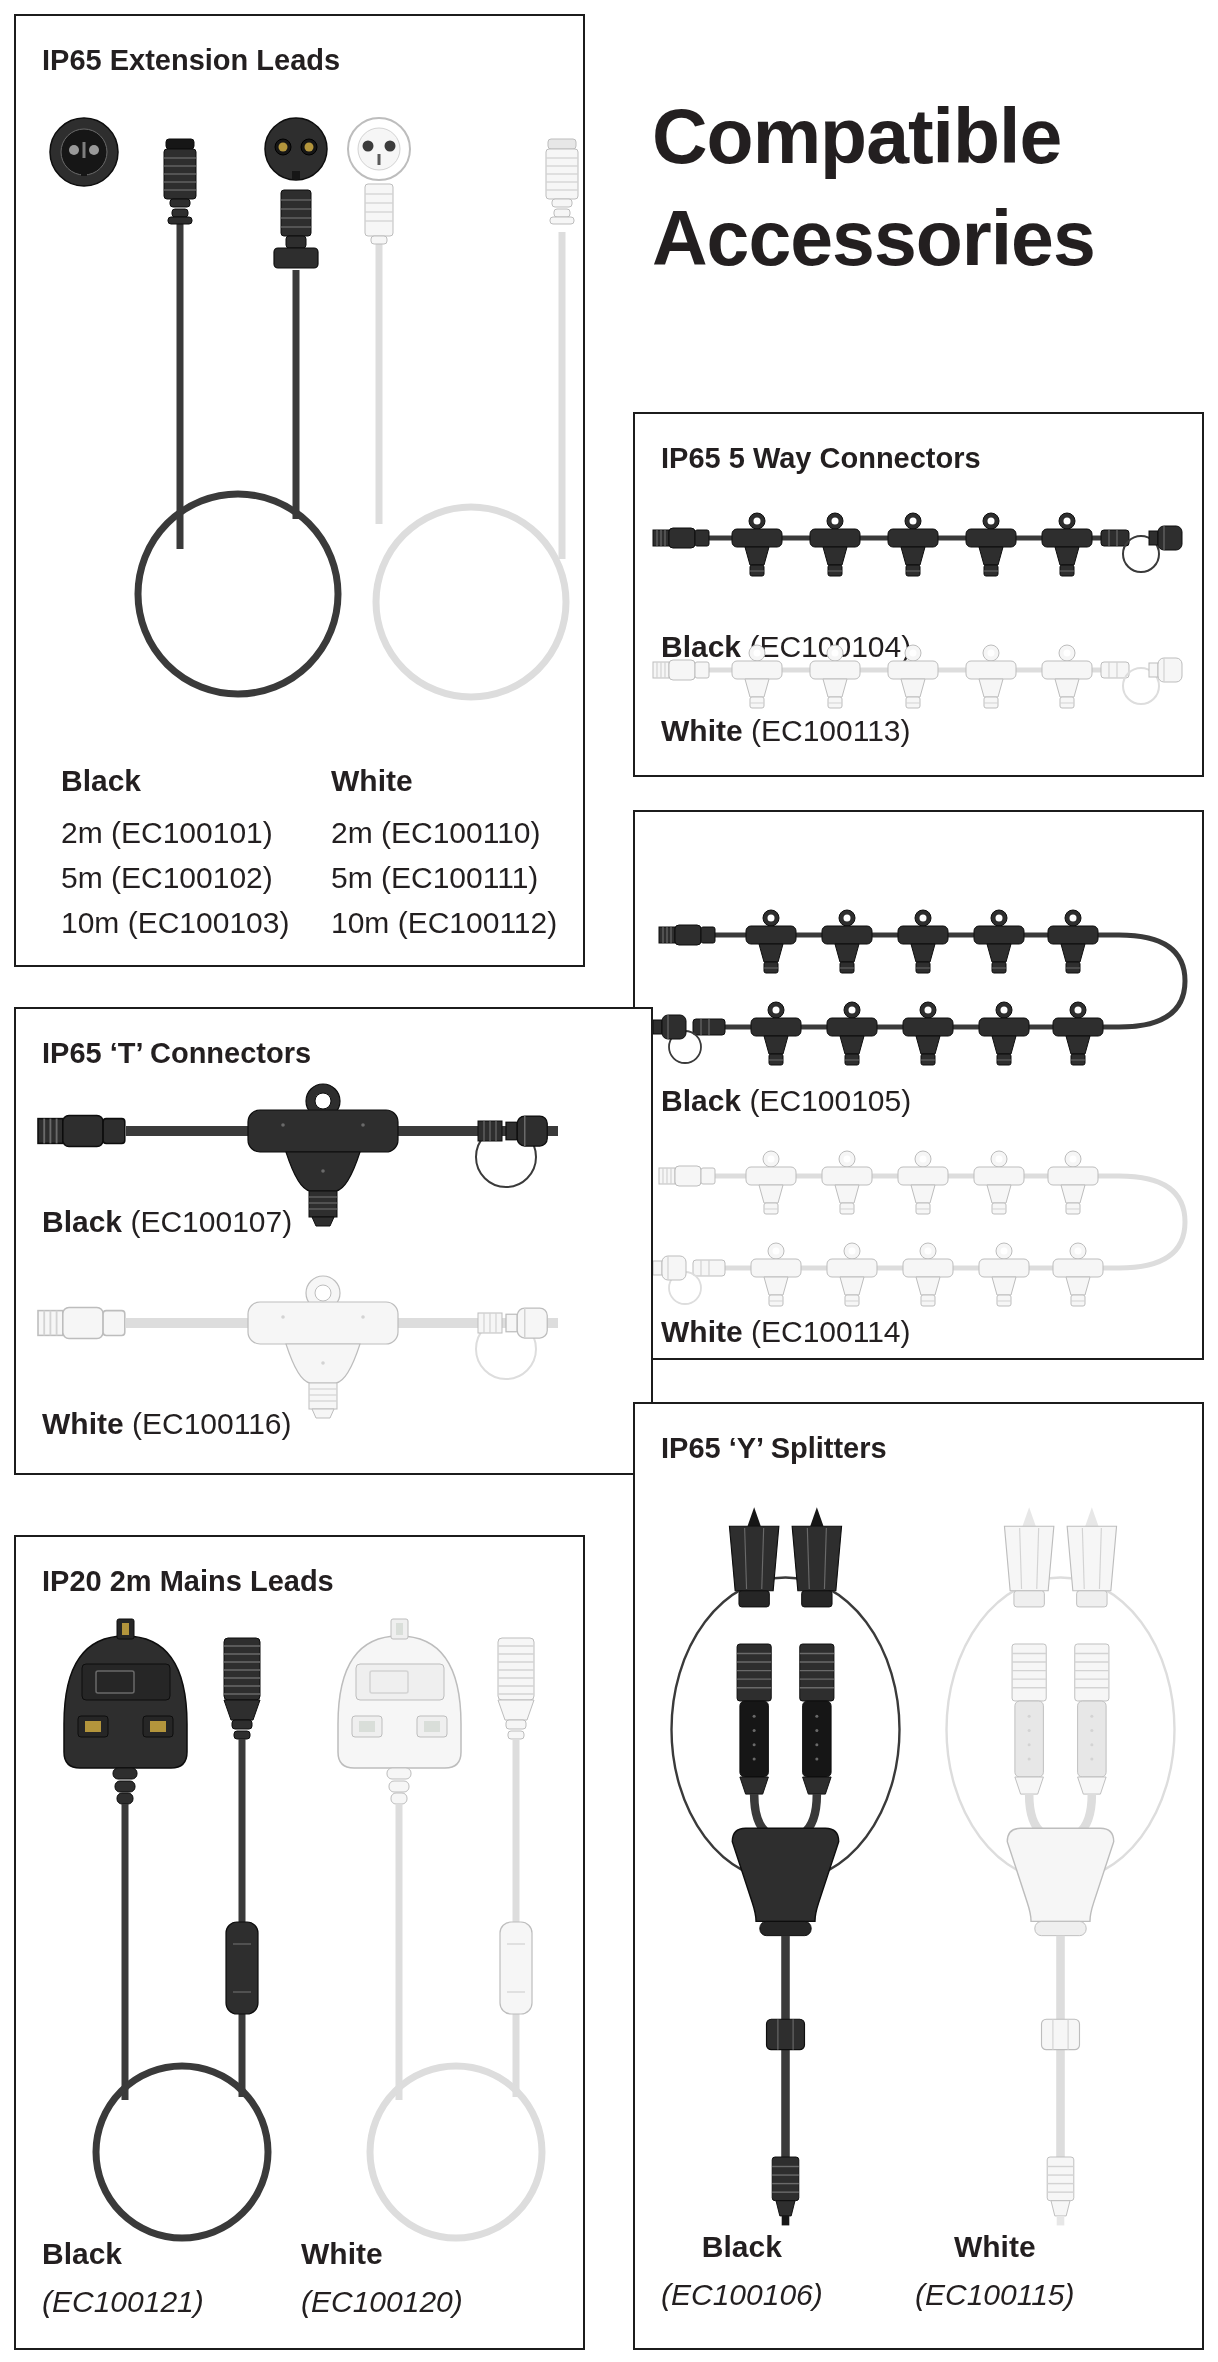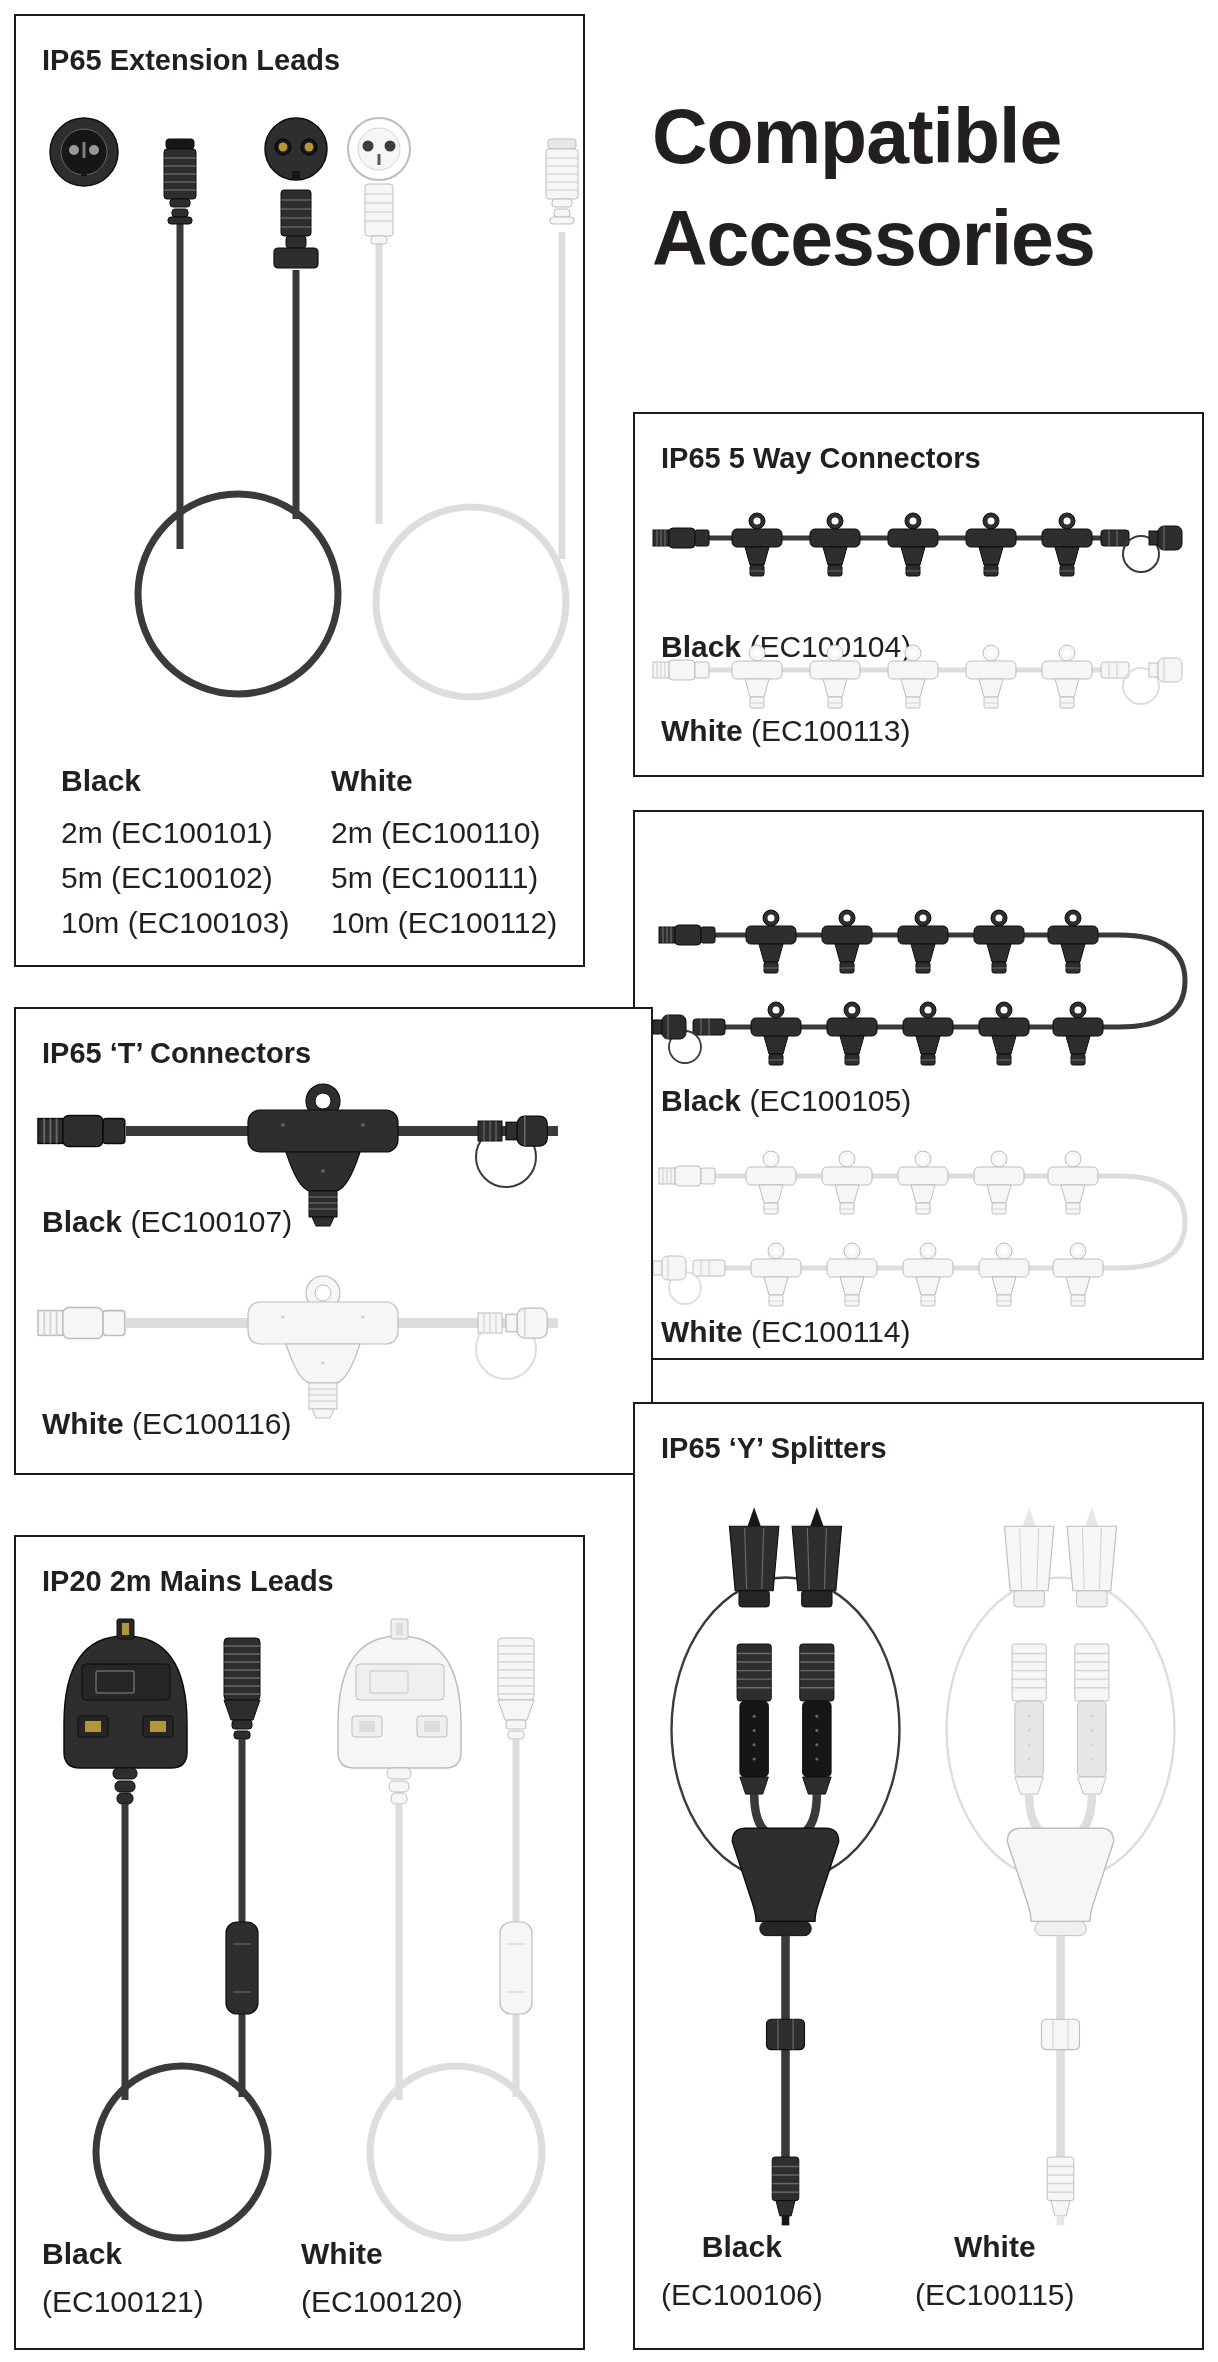--- a/index.html
+++ b/index.html
@@ -18,21 +18,21 @@
     font-size:29px;font-weight:700;color:var(--ink);letter-spacing:0;
   }
   h1#main-title{
     position:absolute;left:636px;top:70px;width:560px;margin:16px;
     font-size:77px;line-height:1.32;font-weight:700;color:var(--ink);letter-spacing:-1px;
   }
   .illus{position:absolute;}
   .vlabel{position:absolute;left:26px;margin:0;font-size:30px;color:var(--ink);white-space:nowrap;}
   .vlabel strong{font-weight:700;}
   .vlabel2 strong{display:block;margin-bottom:14px;}
-  .vlabel2 span{display:block;}
+  .vlabel2 span{display:block;font-style:italic;}
   .speclist{position:absolute;font-size:30px;color:var(--ink);}
   .speclist .clr{font-weight:700;margin-bottom:12px;}
   .speclist .sz{line-height:45px;}
   
   .v-black{
     --c-body:#2e2e2e;--c-dark:#161616;--c-mid:#262626;--c-cable:#3a3a3a;
     --c-edge:#0d0d0d;--c-detail:#6a6a6a;--c-pin:#b3953c;
   }
   .v-white{
     --c-body:#f6f6f6;--c-dark:#e7e7e7;--c-mid:#efefef;--c-cable:#dddddd;

